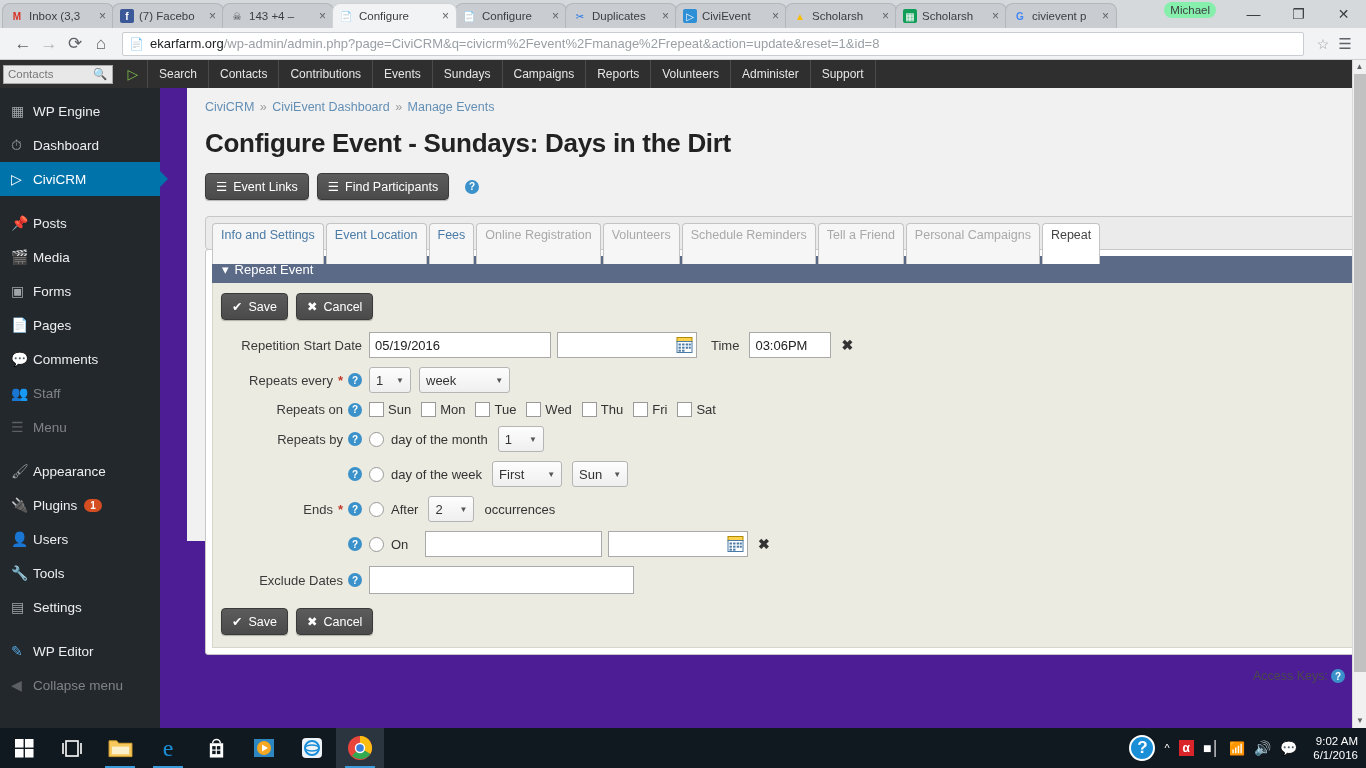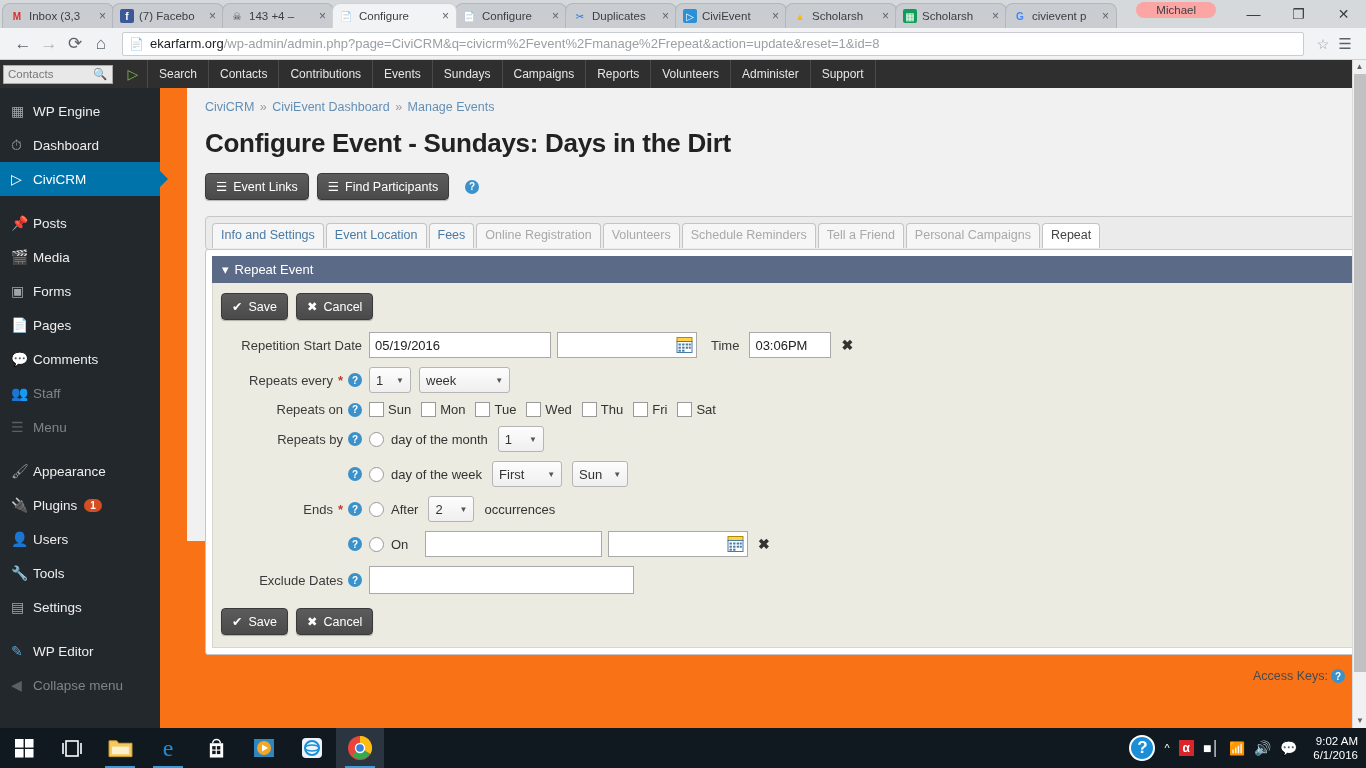--- a/index.html
+++ b/index.html
@@ -19,37 +19,37 @@
     display: flex; align-items: center; padding: 0 4px 0 7px;
     font-size: 11.5px; color: #3c4043; overflow: hidden;
     border: 1px solid #b3b6ba; border-bottom: none;
   }
   .tab.active { background: #f1f3f4; border-color:#d0d3d6; z-index: 5; }
   .tab .favicon { width: 14px; height: 14px; flex: 0 0 14px; margin-right: 5px; display:flex; align-items:center; justify-content:center; font-size:10px; }
   .tab .tlabel { flex: 1 1 auto; white-space: nowrap; overflow: hidden; }
   .tab .tclose { flex: 0 0 13px; text-align: center; font-size: 12px; color:#5f6368; }
   .winbtns { position:absolute; right:0; top:0; height:28px; display:flex; align-items:center; }
   .winbtn { width: 45px; height:28px; display:flex; align-items:center; justify-content:center; font-size:14px; color:#3c4043; }
-  .userchip { position:absolute; right:150px; top:2px; background:#fca5a5; color:#3c4043; font-size:11.5px; padding:2px 20px;border-radius:8px; }
+  .userchip { position:absolute; right:150px; top:2px; background:#86efac; color:#3c4043; font-size:11.5px; padding:2px 6px;border-radius:8px; }
 
   .toolbar { height: 32px; background:#f1f3f4; display:flex; align-items:center; padding: 0 10px; border-bottom:1px solid #cdd0d3; }
   .navbtn { width: 26px; height: 26px; display:flex; align-items:center; justify-content:center; font-size:17px; color:#5f6368; }
   .navbtn.fwd { color:#b4b7ba; }
   .omnibox {
     flex: 1 1 auto; height: 24px; background:#fff; border:1px solid #c9ccd0; border-radius:2px;
     display:flex; align-items:center; padding: 0 6px; margin: 0 8px; font-size: 13px; overflow:hidden;
   }
   .omnibox .pageicon { margin-right:6px; color:#9aa0a6; font-size:12px; }
   .omnibox .urltext { white-space: nowrap; color:#9aa0a6; }
   .omnibox .urltext b { color:#202124; font-weight:normal; }
   .staricon { width:22px; text-align:center; color:#9aa0a6; font-size:14px; }
   .menuicon { width:22px; text-align:center; color:#5f6368; font-size:15px; }
 
   
-  .viewport { position:absolute; left:0; top:60px; width:1352px; height:668px; background:#f97316; overflow:hidden; }
+  .viewport { position:absolute; left:0; top:60px; width:1352px; height:668px; background:#4c1d95; overflow:hidden; }
   .vscroll { position:absolute; right:0; top:60px; width:14px; height:668px; background:#f1f1f1; border-left:1px solid #dadada; }
   .vscroll .arrow { height:14px; text-align:center; font-size:8px; color:#5f6368; line-height:14px; }
   .vscroll .thumb { position:absolute; top:14px; left:1px; width:12px; height:598px; background:#c1c1c1; }
 
   
   .civibar { position:absolute; left:0; top:0; width:1352px; height:28px; background:#2f2f2f; display:flex; align-items:center; }
   .civisearch { width:110px; height:19px; margin:0 6px 0 3px; background:#e8e8e8; border:1px solid #aaa; display:flex; align-items:center; padding:0 4px; font-size:11.5px; color:#777; }
   .civisearch .ph { flex:1 1 auto; }
   .civilogo { width:28px; text-align:center; color:#7ab648; font-size:14px; }
   .civibar a { color:#e6e6e6; font-size:12px; padding:0 11px; height:28px; line-height:28px; border-left:1px solid #4a4a4a; white-space:nowrap; }
@@ -81,21 +81,21 @@
     box-shadow: 0 1px 1px rgba(0,0,0,.25);
   }
   .helpicon { width:14px; height:14px; border-radius:50%; background:#3b91ca; color:#fff; font-size:10px; font-weight:bold;
               display:inline-flex; align-items:center; justify-content:center; }
   .tabsbar {
     background:#ebebeb; border:1px solid #c7c7c7; border-radius:4px; padding:6px 6px 0 6px; height:34px;
     display:flex; align-items:flex-start; gap:2px;
   }
   .ctab {
     background:#f6f6f6; border:1px solid #c4c4c4; border-bottom:none; border-radius:4px 4px 0 0;
-    padding:4px 8px 6px 8px; font-size:12.5px; color:#4a7ba6; white-space:nowrap;
+    padding:4px 8px 22px 8px; font-size:12.5px; color:#4a7ba6; white-space:nowrap;
   }
   .ctab.disabled { color:#a9a9a9; }
   .ctab.active { background:#fff; color:#444; }
   .panel { border:1px solid #c7c7c7; background:#fff; border-radius:3px; margin-top:-1px; padding:6px; }
   .panel-head { background:#5b6a87; color:#fff; font-size:13px; padding:6px 10px; display:flex; align-items:center; gap:6px; }
   .panel-body { background:#ecebe1; padding:10px 8px 12px 8px; border:1px solid #d7d6ca; border-top:none; }
 
   .formrow { display:flex; align-items:center; margin-bottom:9px; }
   .flabel { width:148px; text-align:right; padding-right:7px; font-size:13px; color:#3a3a3a; white-space:nowrap;
             display:flex; align-items:center; justify-content:flex-end; gap:5px; }

